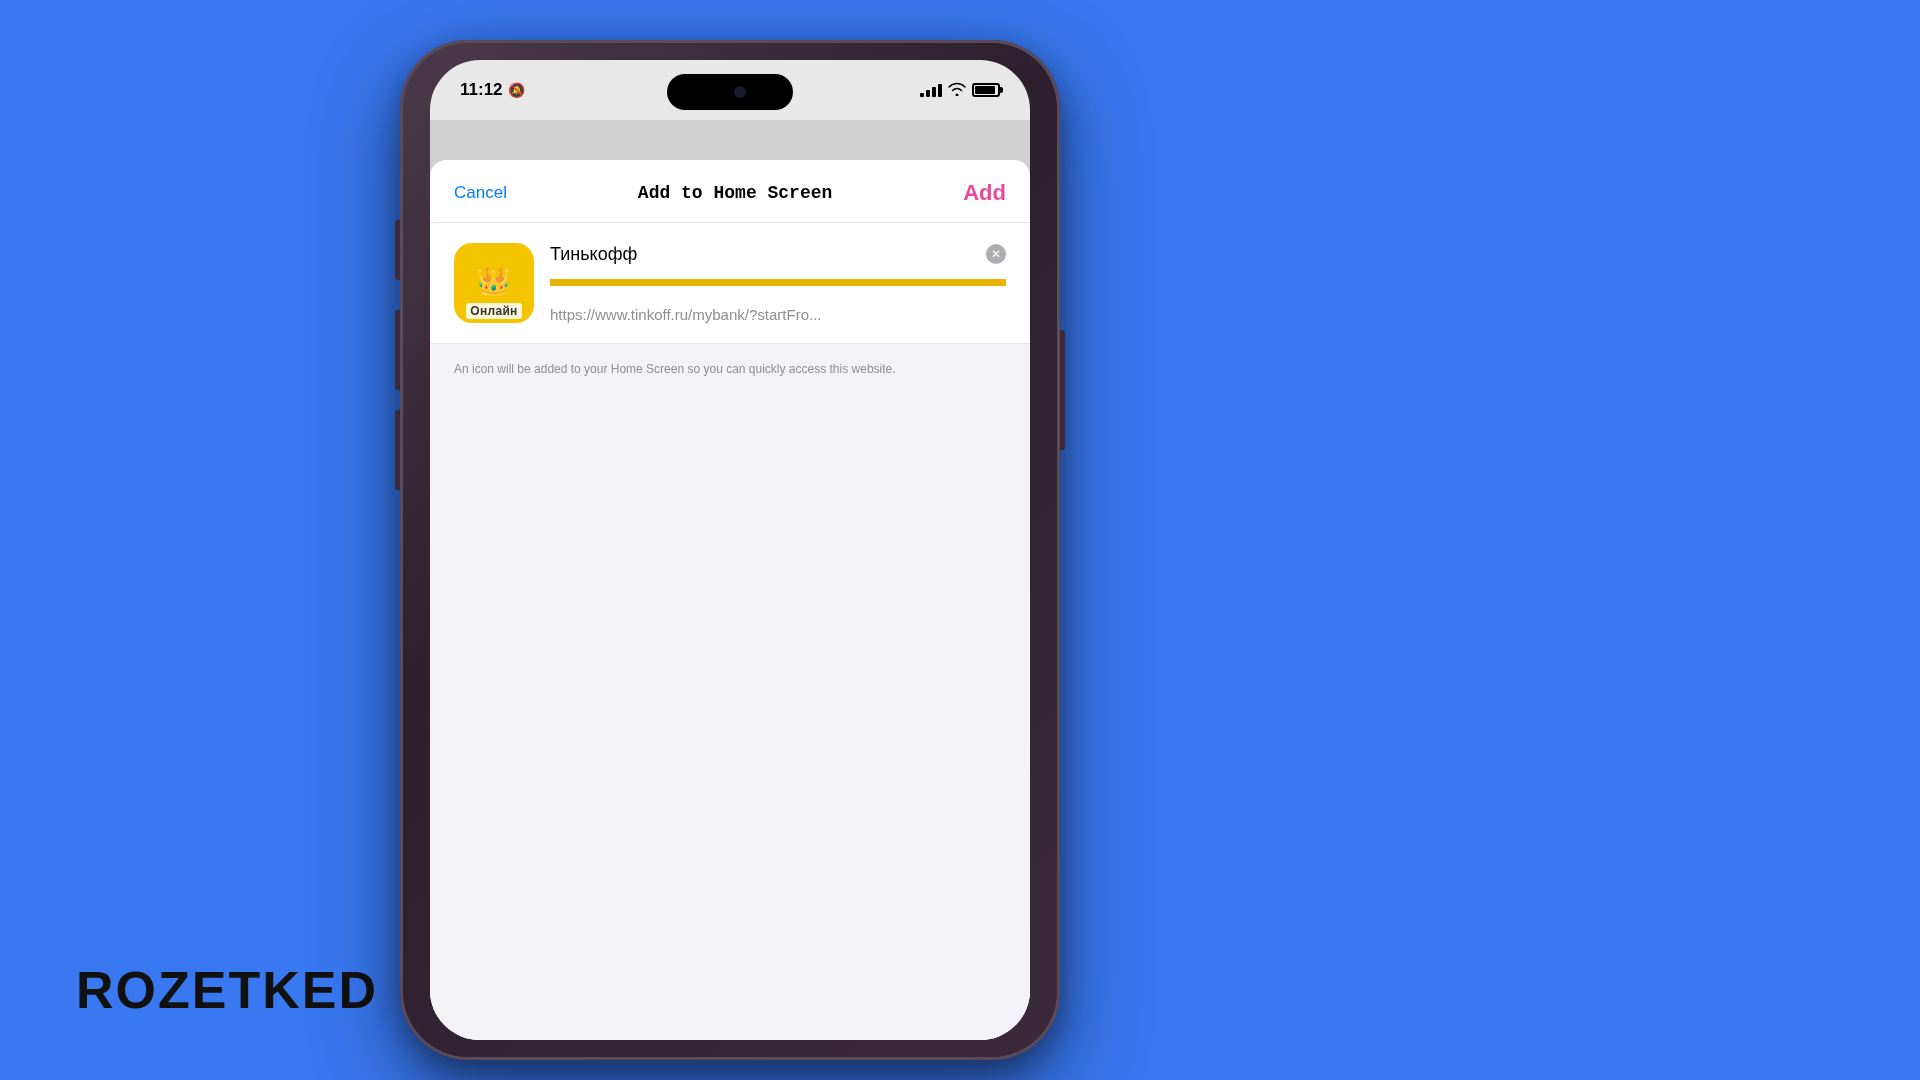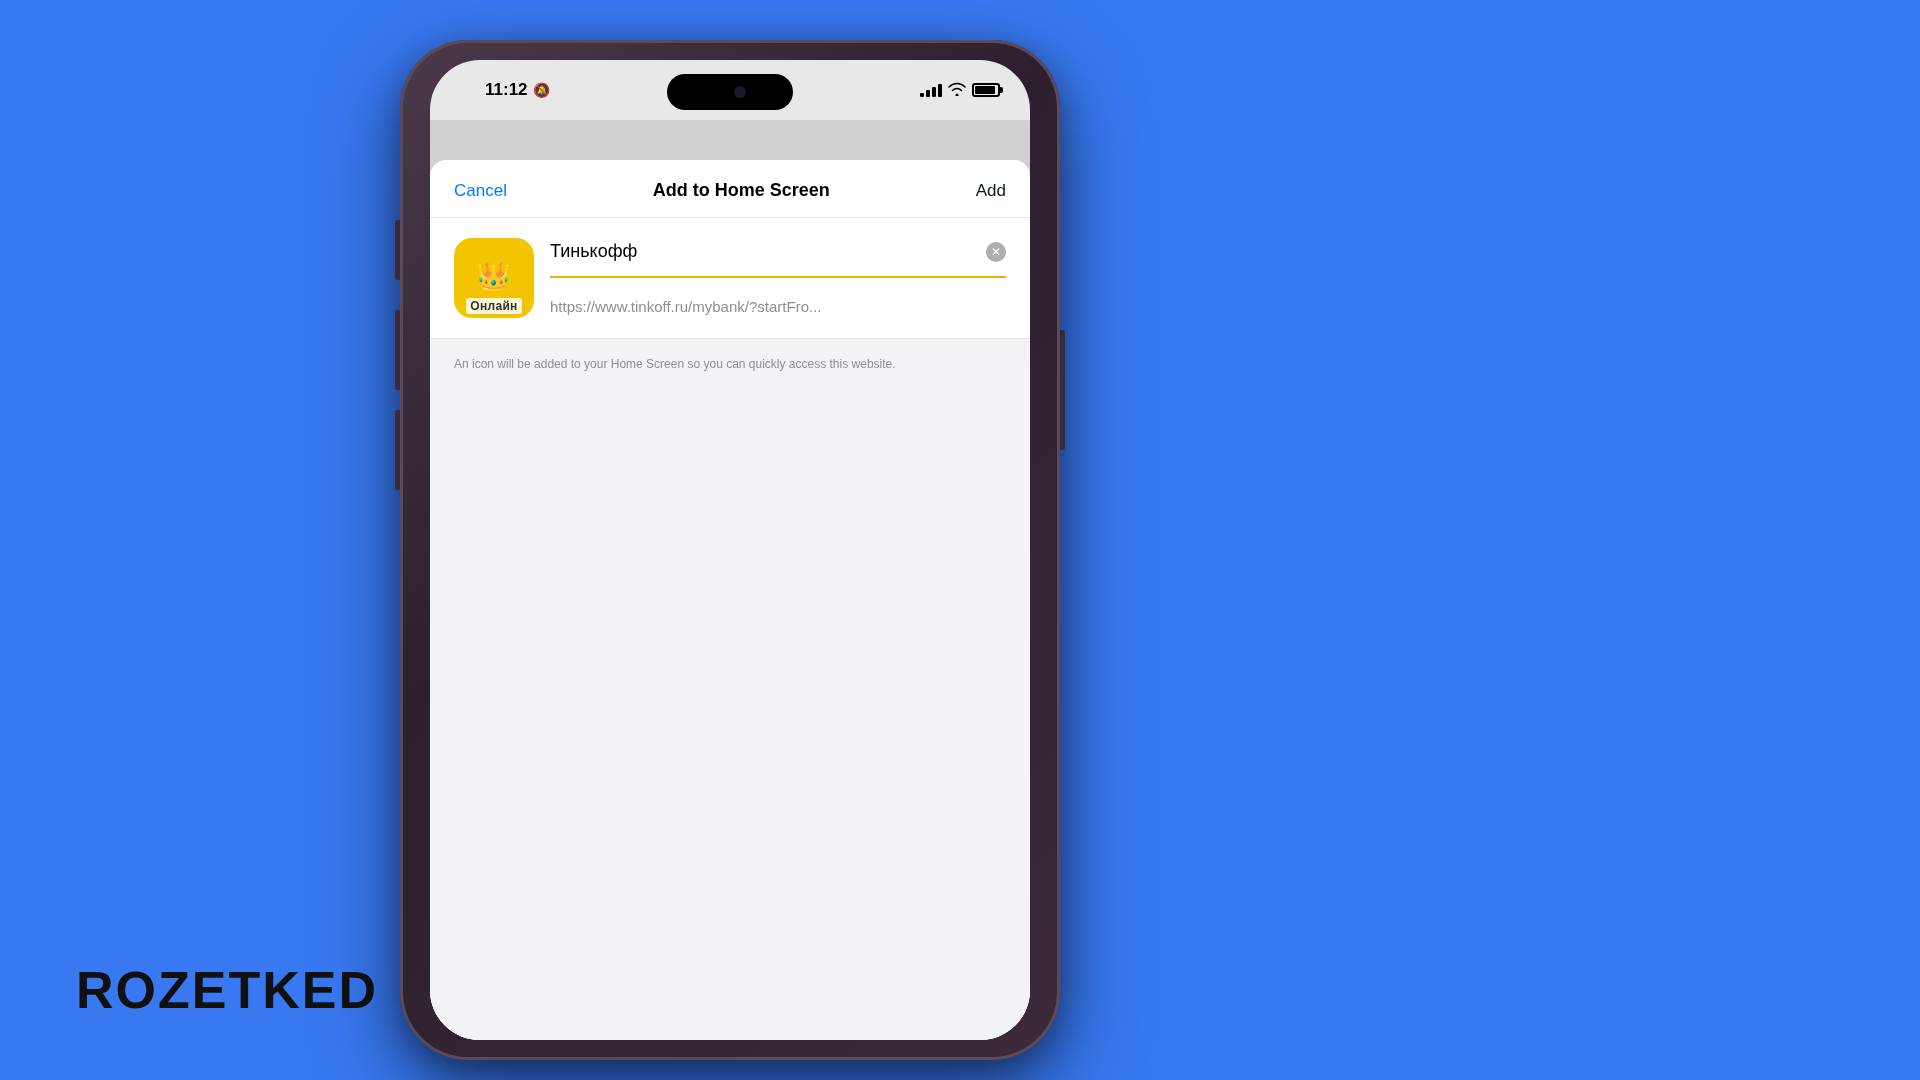--- a/index.html
+++ b/index.html
@@ -97,21 +97,20 @@
       z-index: 5;
     }
 
     .status-time {
       font-size: 17px;
       font-weight: 600;
       color: #000;
       display: flex;
       align-items: center;
       gap: 6px;
-      margin-left: 25px;
     }
 
     .bell-icon {
       font-size: 14px;
     }
 
     .status-icons {
       display: flex;
       align-items: center;
       gap: 6px;
@@ -205,26 +204,27 @@
       font-size: 17px;
       font-weight: 400;
       cursor: pointer;
     }
 
     .sheet-title {
       font-size: 18px;
       font-weight: 700;
       color: #000;
       text-align: center;
+      font-family: Liberation Mono, monospace;
     }
 
     .sheet-add {
-      color: #0f172a;
-      font-size: 17px;
-      font-weight: 400;
+      color: #ec4899;
+      font-size: 22px;
+      font-weight: 700;
       cursor: pointer;
     }
 
     
     .app-info-row {
       display: flex;
       align-items: center;
       padding: 20px 24px;
       gap: 16px;
       border-bottom: 1px solid #e5e5ea;
@@ -260,21 +260,21 @@
     .app-name-area {
       flex: 1;
       display: flex;
       flex-direction: column;
       gap: 0;
     }
 
     .app-name-input-row {
       display: flex;
       align-items: center;
-      border-bottom: 2px solid #eab308;
+      border-bottom: 7px solid #eab308;
       padding-bottom: 14px;
     }
 
     .app-name-text {
       font-size: 18px;
       font-weight: 400;
       color: #000;
       flex: 1;
     }
 

